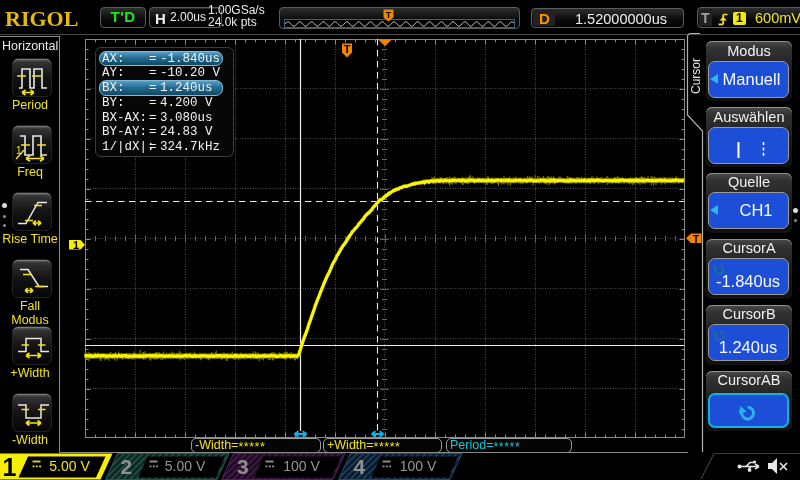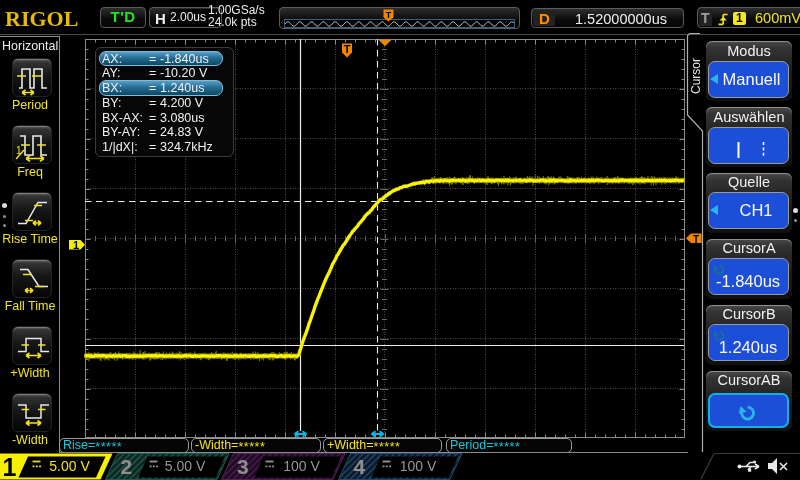--- a/index.html
+++ b/index.html
@@ -8,21 +8,21 @@
         font-weight:bold; font-size:22px; color:#e8ba00; letter-spacing:0px; }
 .tbox { position:absolute; top:7px; height:21px; border:1px solid #5c5c5c; border-radius:4px;
         background:linear-gradient(180deg,#2e2e2e,#0a0a0a 60%,#050505);margin-left:16px; }
 .tbox span { display:inline-block; }
 .hlabel { position:absolute; left:2px; top:39px; color:#ececec; font-size:12.5px; }
 .ibox { position:absolute; width:40px; height:39px; border-radius:6px;
         background:linear-gradient(180deg,#6a6a6a 0,#333 8%,#161616 45%,#050505 100%);
         border:1px solid #222; box-shadow:inset 0 1px 0 #7a7a7a; }
 .mlabel { position:absolute; left:0; width:60px; text-align:center; color:#f2e31b; font-size:12.5px; }
 #panel { position:absolute; left:95px; top:47px; width:139px; height:109.5px;
-         background:#070707; border:1px solid #3c3c3c; border-radius:6px; }
+         background:#070707; border:1px solid #3c3c3c; border-radius:6px;font-family:Liberation Mono, monospace; }
 .prow { position:absolute; left:0; width:129px; height:14px; color:#f2f2f2; font-size:12.5px; }
 .plab { position:absolute; left:6px; }
 .peq  { position:absolute; left:53px; }
 .pval { position:absolute; left:64px; }
 .hlrow { position:absolute; left:2.5px; width:124px; height:15.5px; border-radius:7px;
          background:linear-gradient(180deg,#55a0ca,#276d92 45%,#0e4764);
          border:1px solid #7fbcd8; }
 .mbox { position:absolute; top:438px; height:14.5px; background:#050505;
         border:1px solid #9a9a9a; border-radius:5px; font-size:12.5px;
         padding-left:3px; line-height:12.5px; }
@@ -106,21 +106,21 @@
 <path d="M5,30.5 h8 l12,-21 h9" stroke="#e8e8e8" stroke-width="1.5" fill="none"></path>
 <path d="M12,27.5 h8 M21,12.5 h8" stroke="#f2e31b" stroke-width="1.6"></path>
 <path d="M20,30 h8 M20,30 l3,-2.3 M20,30 l3,2.3 M28,30 l-3,-2.3 M28,30 l-3,2.3" stroke="#f2e31b" stroke-width="1.6" fill="none"></path>
 </svg></div>
 <div class="mlabel" style="top:232px">Rise Time</div>
 <div class="ibox" style="left:12px;top:259px"><svg width="40" height="39" viewBox="0 0 40 39">
 <path d="M7,9.5 h8 l11,17 h9" stroke="#e8e8e8" stroke-width="1.5" fill="none"></path>
 <path d="M10,14.5 h8 M22,26.5 h9" stroke="#f2e31b" stroke-width="1.6"></path>
 <path d="M12,30.5 h8 M12,30.5 l3,-2.3 M12,30.5 l3,2.3 M20,30.5 l-3,-2.3 M20,30.5 l-3,2.3" stroke="#f2e31b" stroke-width="1.6" fill="none"></path>
 </svg></div>
-<div class="mlabel" style="top:299px">Fall Time</div>
+<div class="mlabel" style="top:299px">Fall Modus</div>
 <div class="ibox" style="left:12px;top:326px"><svg width="40" height="39" viewBox="0 0 40 39">
 <path d="M5,24.5 h8 v-13 h15 v13 h8" stroke="#e8e8e8" stroke-width="1.5" fill="none"></path>
 <path d="M8.5,18 h7.5 M25,18 h7.5" stroke="#f2e31b" stroke-width="1.6"></path>
 <path d="M13,28.5 h15 M13,28.5 l3.5,-2.5 M13,28.5 l3.5,2.5 M28,28.5 l-3.5,-2.5 M28,28.5 l-3.5,2.5" stroke="#f2e31b" stroke-width="1.6" fill="none"></path>
 </svg></div>
 <div class="mlabel" style="top:366px">+Width</div>
 <div class="ibox" style="left:12px;top:393px"><svg width="40" height="39" viewBox="0 0 40 39">
 <path d="M5,11 h8 v13 h15 v-13 h8" stroke="#e8e8e8" stroke-width="1.5" fill="none"></path>
 <path d="M8.5,15.5 h7.5 M25,15.5 h7.5" stroke="#f2e31b" stroke-width="1.6"></path>
 <path d="M13,29 h15 M13,29 l3.5,-2.5 M13,29 l3.5,2.5 M28,29 l-3.5,-2.5 M28,29 l-3.5,2.5" stroke="#f2e31b" stroke-width="1.6" fill="none"></path>
@@ -161,21 +161,20 @@
         <span class="plab">BY-AY:</span>
         <span class="peq">=</span>
         <span class="pval">24.83 V</span>
       </div>
 <div class="prow" style="top:92.0px">
         <span class="plab">1/|dX|:</span>
         <span class="peq">=</span>
         <span class="pval">324.7kHz</span>
       </div>
 </div>
-<div class="mbox" style="left:59px;width:130px"><span style="color:#18c8dc">Rise=<span style="position:relative;top:2px;letter-spacing:0.5px">*****</span></span></div>
 <div class="mbox" style="left:191px;width:130px"><span style="color:#f2e31b">-Width=<span style="position:relative;top:2px;letter-spacing:0.5px">*****</span></span></div>
 <div class="mbox" style="left:323px;width:119px"><span style="color:#f2e31b">+Width=<span style="position:relative;top:2px;letter-spacing:0.5px">*****</span></span></div>
 <div class="mbox" style="left:446px;width:126px"><span style="color:#18c8dc">Period=<span style="position:relative;top:2px;letter-spacing:0.5px">*****</span></span></div>
 <div class="rgroup" style="top:41.1px">
       <div class="rhead">Modus</div>
     </div>
 <div class="rgroup" style="top:107.0px">
       <div class="rhead">Auswählen</div>
     </div>
 <div class="rgroup" style="top:172.9px">

